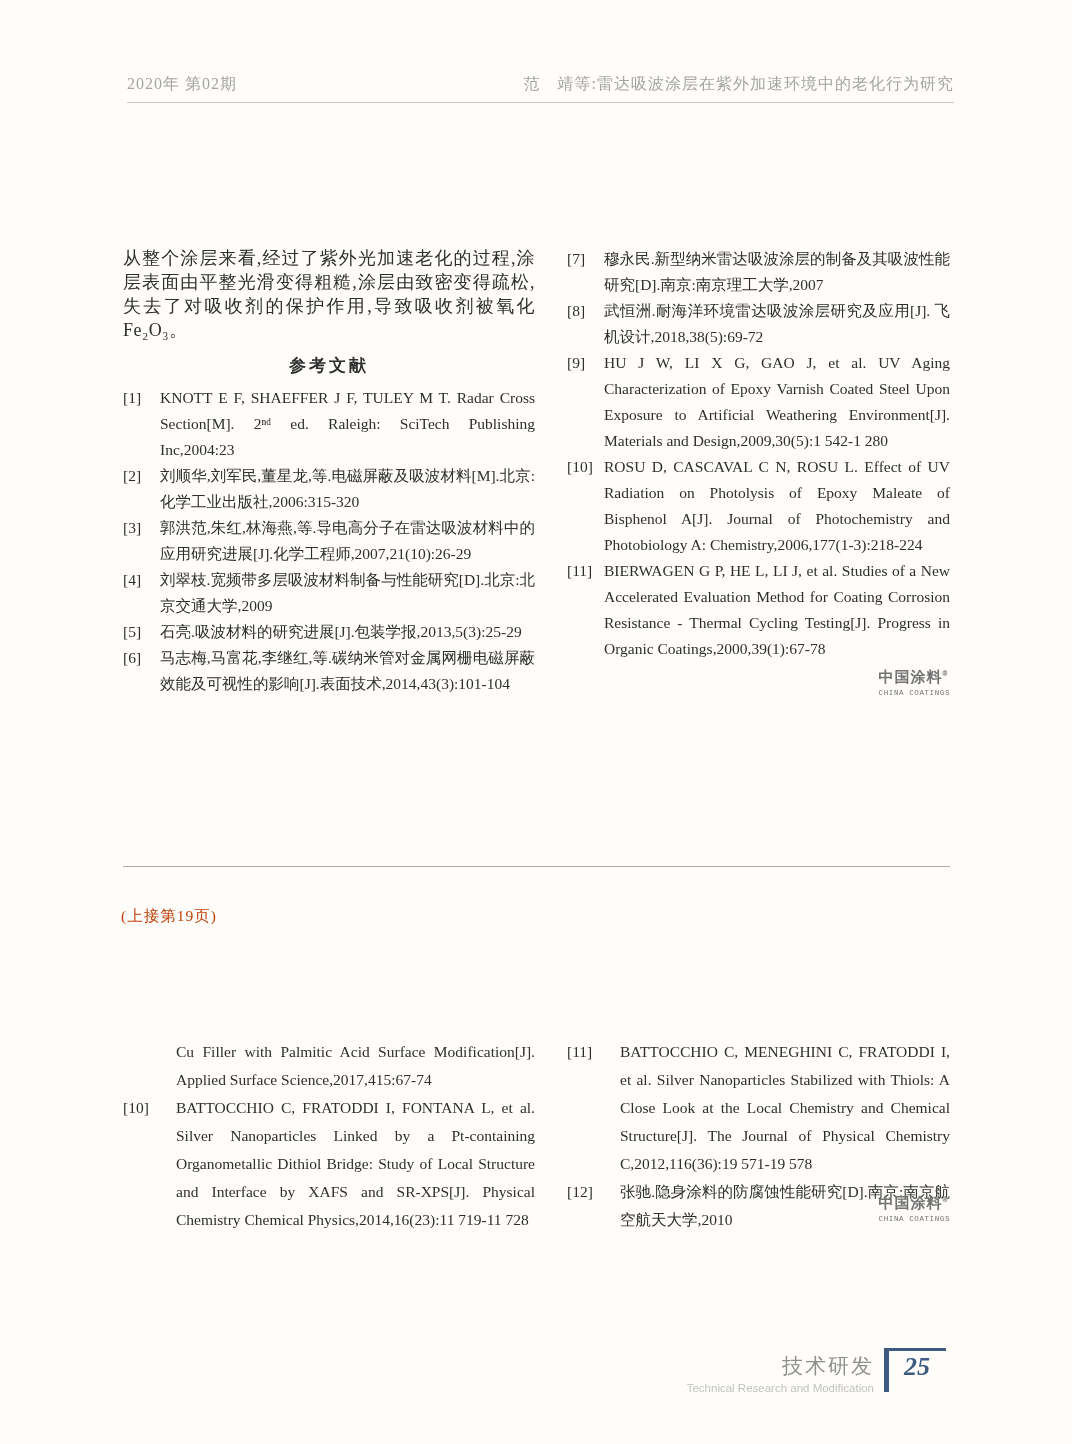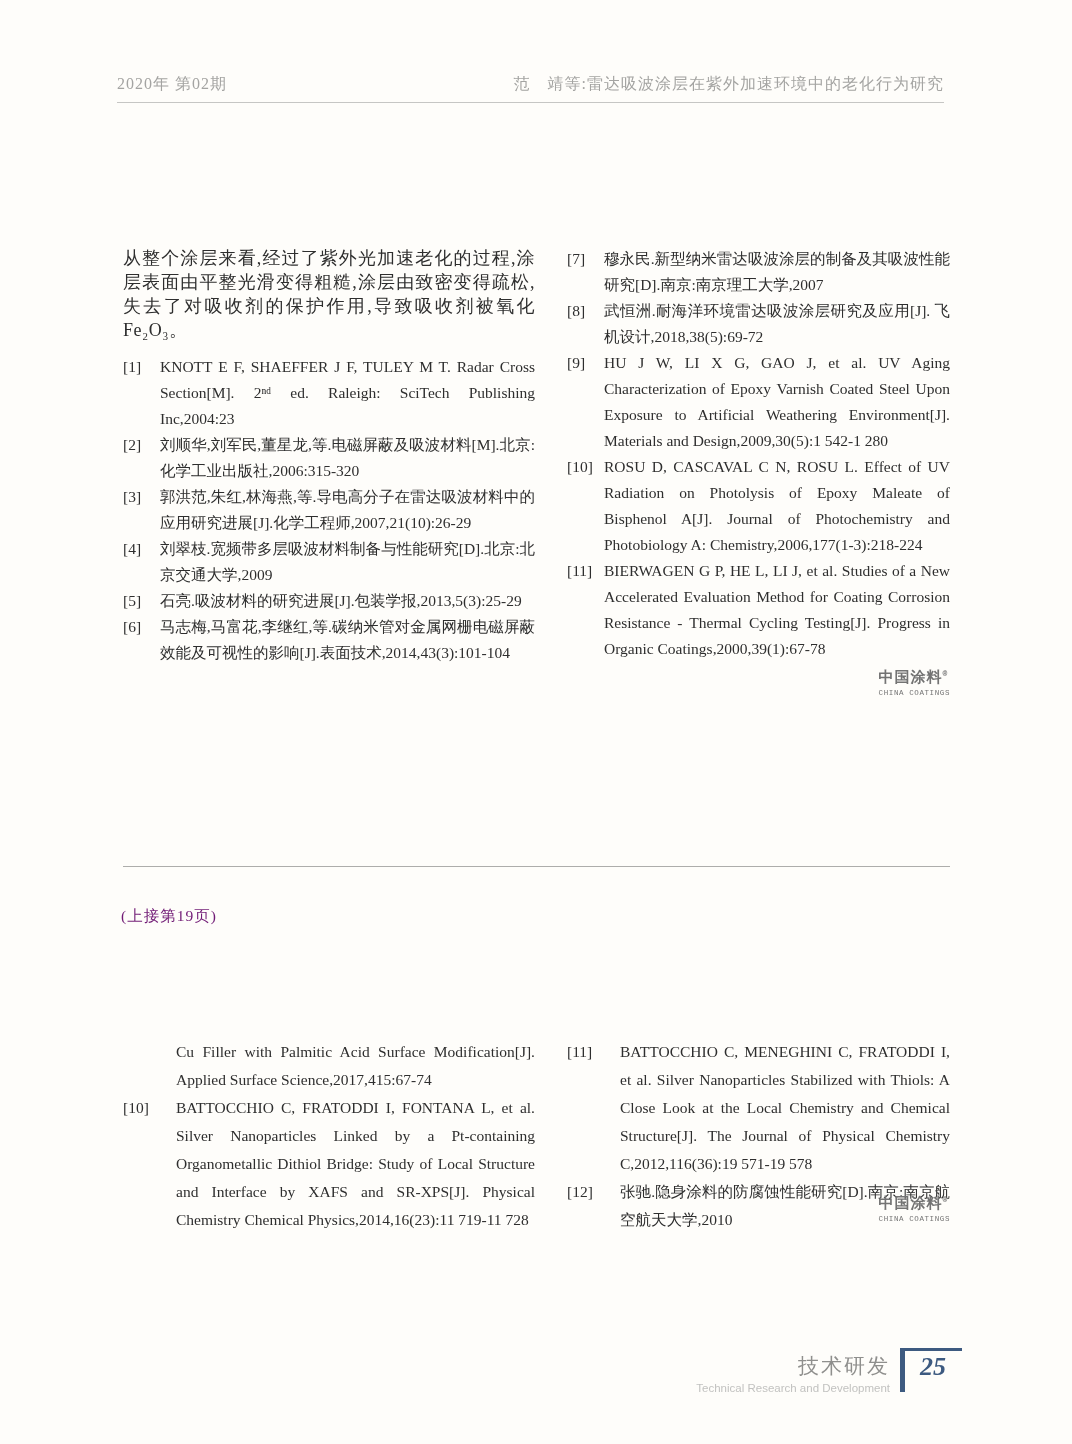--- a/index.html
+++ b/index.html
@@ -12,21 +12,21 @@
     height: 1444px;
     margin: 0 auto;
     background: #fefdfa;
     color: #2e2e2e;
     overflow: hidden;
   }
 
   
   .header {
     position: absolute;
-    left: 117px;
+    left: 127px;
     top: 74px;
     width: 827px;
     display: flex;
     justify-content: space-between;
     align-items: baseline;
     padding-bottom: 7px;
     border-bottom: 1px solid #c6c6c4;
     color: #a4a4a2;
     font-size: 16px;
     letter-spacing: 1px;
@@ -99,35 +99,35 @@
     width: 827px;
     border: none;
     border-top: 1px solid #adadab;
   }
   .continuation-note {
     position: absolute;
     left: 121px;
     top: 906px;
     font-size: 15.5px;
     letter-spacing: 1px;
-    color: #701a75;
+    color: #c2410c;
   }
   .cont {
     position: absolute;
     left: 123px;
     top: 1038px;
     width: 827px;
     display: flex;
     gap: 32px;
   }
 
   
   .footer {
     position: absolute;
-    right: 110px;
+    right: 126px;
     top: 1348px;
     display: flex;
     align-items: flex-start;
   }
   .footer-text { text-align: right; margin-right: 10px; padding-top: 4px; }
   .footer-cn {
     font-size: 21px;
     color: #8f8f8d;
     letter-spacing: 2px;
     font-family: "Liberation Sans", "DejaVu Sans", sans-serif;
@@ -155,20 +155,21 @@
 <div class="page">
 
   <div class="header">
     <span>2020年 第02期</span>
     <span>范　靖等:雷达吸波涂层在紫外加速环境中的老化行为研究</span>
   </div>
 
   <div class="main">
     <div class="col-left">
       <p class="intro">从整个涂层来看,经过了紫外光加速老化的过程,涂层表面由平整光滑变得粗糙,涂层由致密变得疏松,失去了对吸收剂的保护作用,导致吸收剂被氧化Fe₂O₃。</p>
+      <div class="refs-heading">参考文献</div>
 
       <div class="ref">
         <span class="ref-id">[1]</span>
         <span class="ref-text">KNOTT E F, SHAEFFER J F, TULEY M T. Radar Cross Section[M]. 2ⁿᵈ ed. Raleigh: SciTech Publishing Inc,2004:23</span>
       </div>
       <div class="ref">
         <span class="ref-id">[2]</span>
         <span class="ref-text">刘顺华,刘军民,董星龙,等.电磁屏蔽及吸波材料[M].北京:化学工业出版社,2006:315-320</span>
       </div>
       <div class="ref">
@@ -246,20 +247,20 @@
       <div class="logo logo-abs">
         <div class="logo-cn"><span>中国涂料</span><span class="logo-mark">®</span></div>
         <div class="logo-en">CHINA COATINGS</div>
       </div>
     </div>
   </div>
 
   <div class="footer">
     <div class="footer-text">
       <div class="footer-cn">技术研发</div>
-      <div class="footer-en">Technical Research and Development</div>
+      <div class="footer-en">Technical Research and Modification</div>
     </div>
     <div class="page-number-box">
       <span>25</span>
     </div>
   </div>
 
 </div>
 
 </body></html>

